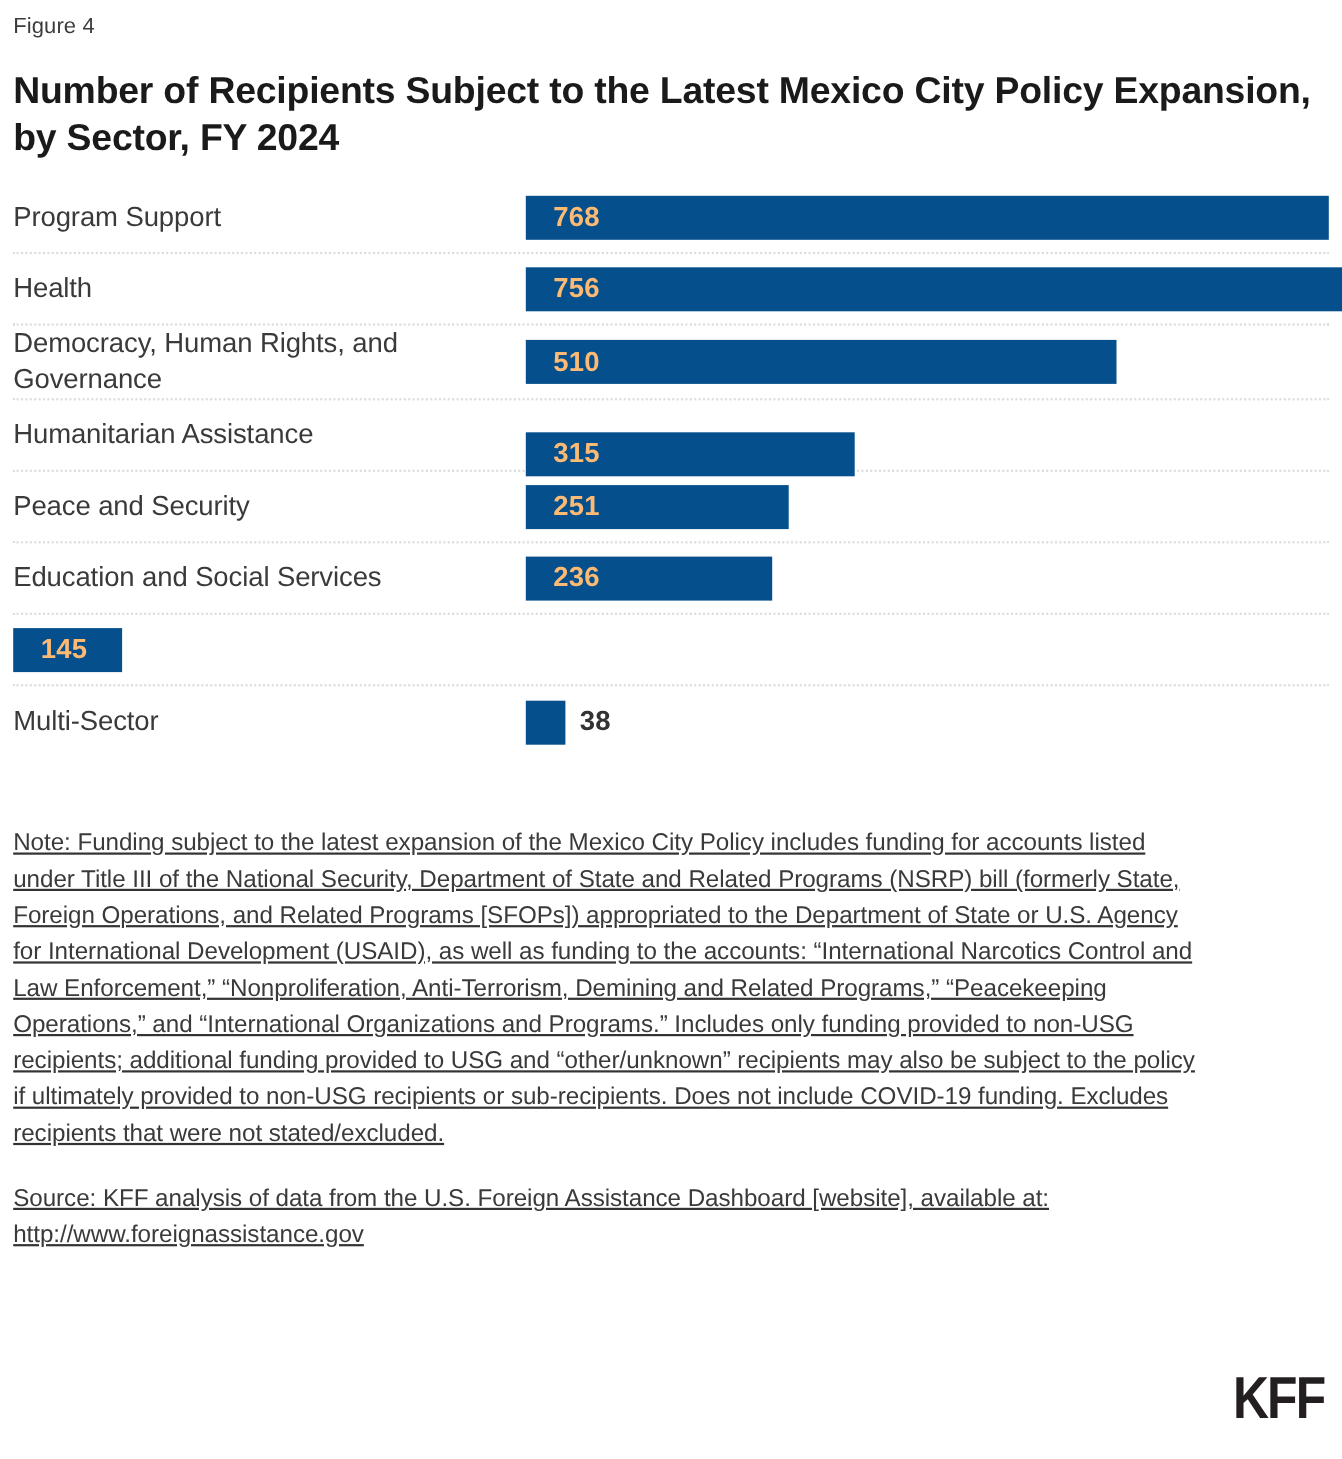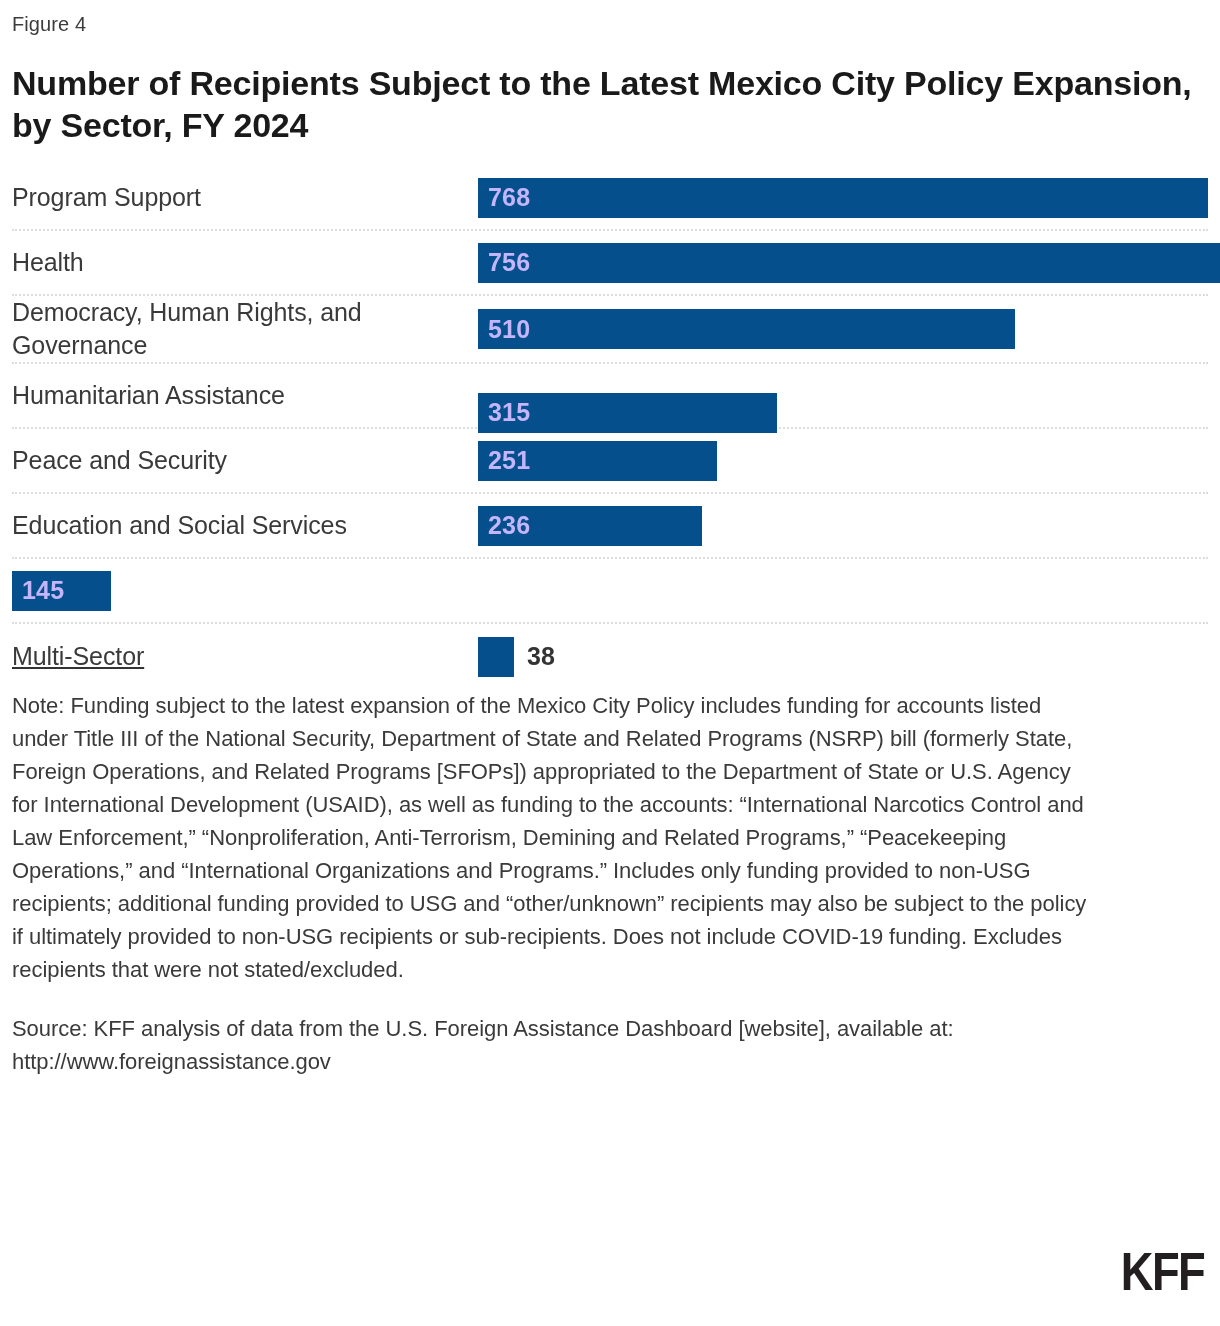--- a/index.html
+++ b/index.html
@@ -47,21 +47,21 @@
     position: relative;
   }
   .row {
     position: relative;
     display: flex;
     align-items: center;
     box-sizing: border-box;
     border-bottom: 2px dotted #dddddd;
     min-height: 65px;
   }
-  .row:last-child { border-bottom: none; text-decoration: underline; }
+  .row:last-child { border-bottom: none; }
 
   .row-label {
     width: 466px;
     flex: 0 0 466px;
     box-sizing: border-box;
     padding-right: 14px;
     font-size: 25px;
     line-height: 33px;
     color: #3a3a3a;
     letter-spacing: -0.1px;
@@ -74,37 +74,39 @@
   .bar {
     position: absolute;
     left: 0;
     top: 0;
     height: 40px;
     background: #05508c;
     display: flex;
     align-items: center;
   }
   .bar-value {
-    color: #c4b5fd;
+    color: #fdba74;
     font-size: 25px;
     font-weight: bold;
-    padding-left: 10px;
+    padding-left: 25px;
     letter-spacing: .2px;
     white-space: nowrap;
   }
   .bar-value.outside {
     position: absolute;
     left: 100%;
     color: #333333;
     padding-left: 13px;
   }
 
   
   .footnotes {
+    margin-top: 60px;
     width: 1090px;
+    text-decoration: underline;
   }
   .note {
     font-size: 22px;
     line-height: 33px;
     color: #3a3a3a;
     letter-spacing: -0.05px;
   }
   .source {
     font-size: 22px;
     line-height: 33px;

